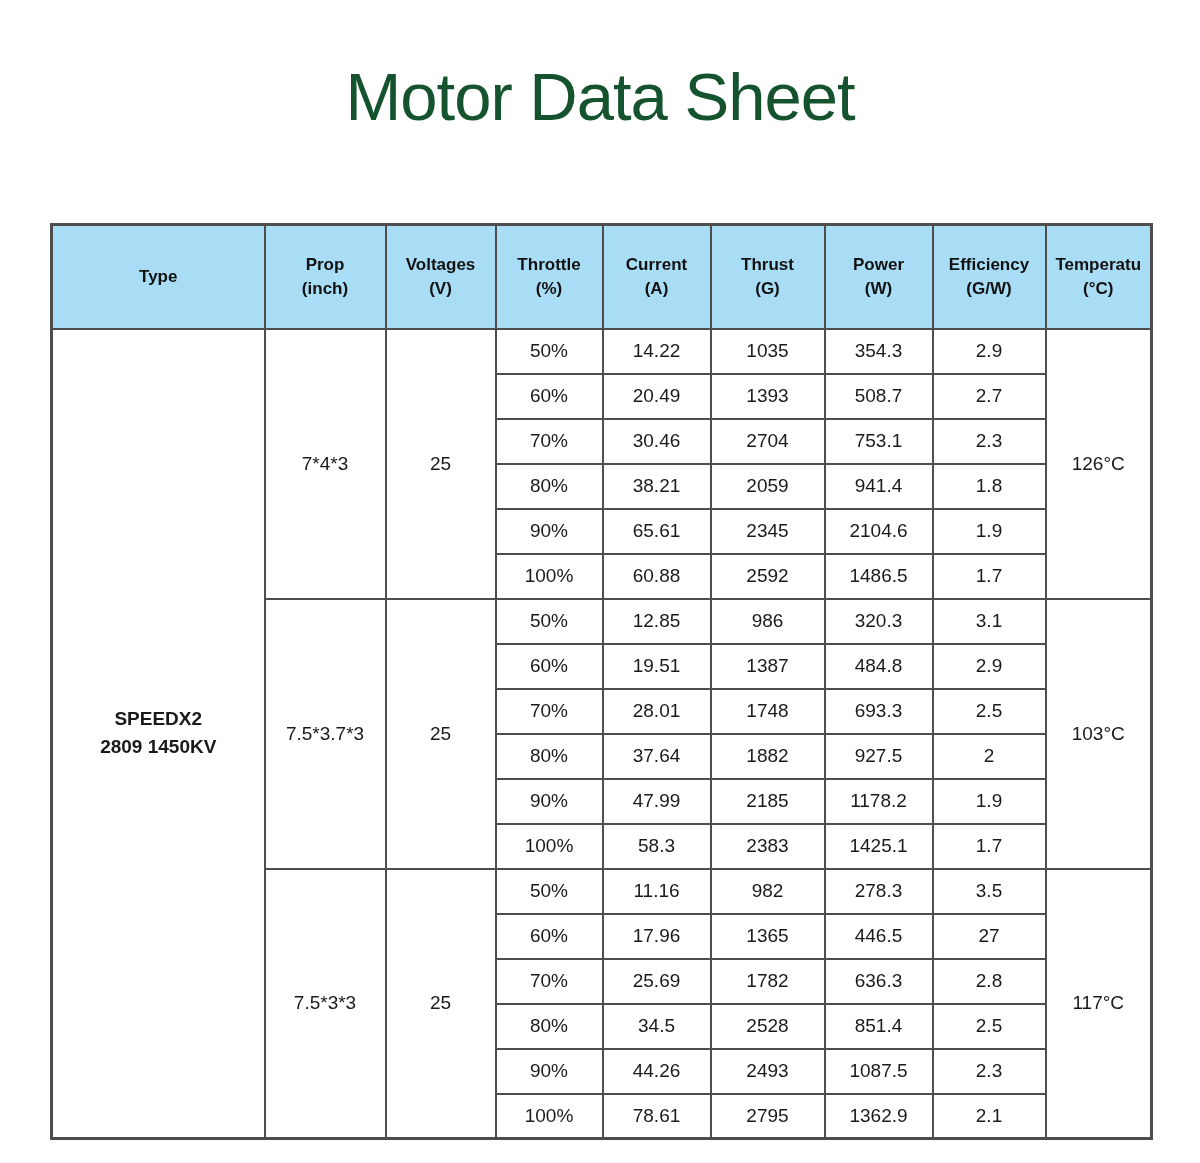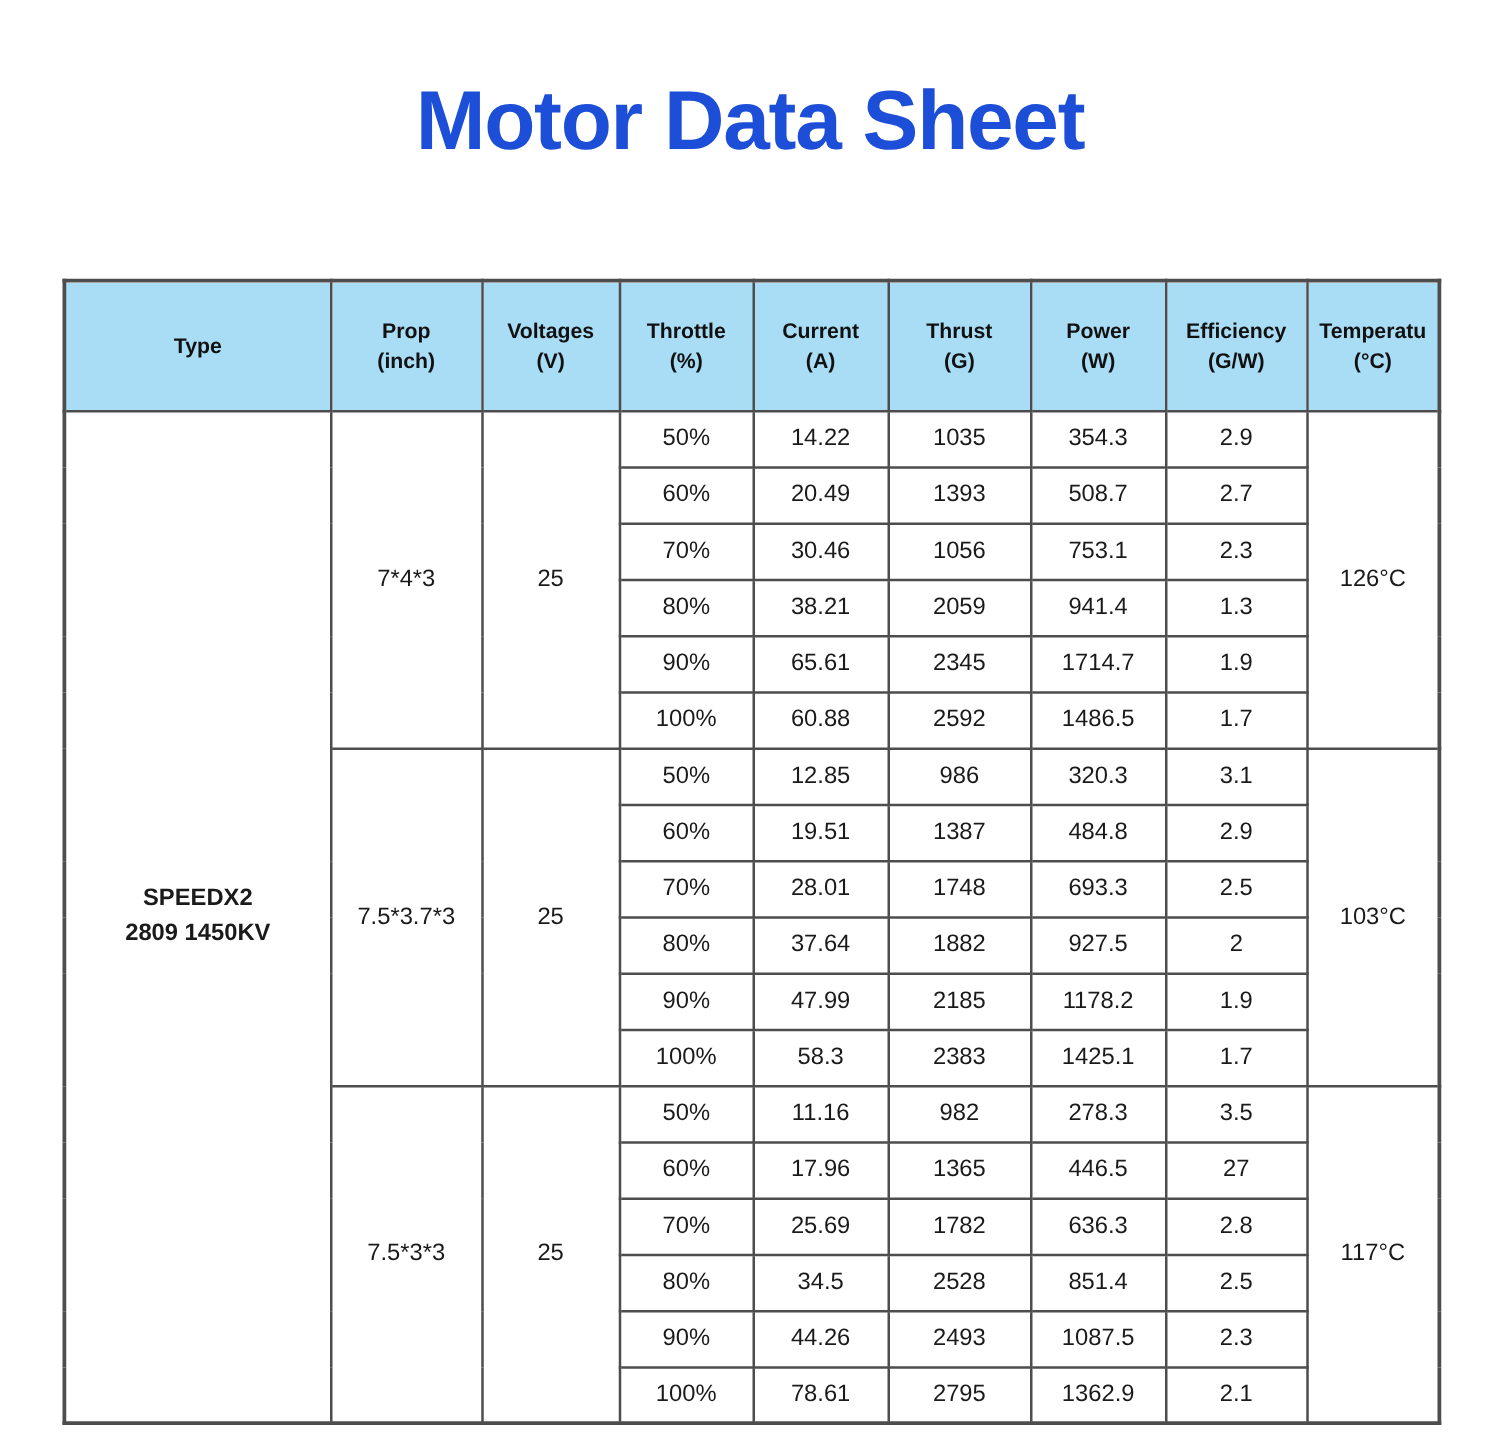--- a/index.html
+++ b/index.html
@@ -10,23 +10,23 @@
     height: 1163px;
     font-family: "Liberation Sans", sans-serif;
     color: #1a1a1a;
     overflow: hidden;
   }
   .page-title {
     margin: 58px 0 0 0;
     text-align: center;
     font-size: 67px;
     line-height: 1.15;
-    font-weight: 700;
+    font-weight: 400;
     letter-spacing: -1px;
-    color: #1d4ed8;
+    color: #14532d;
   }
   .table-wrap {
     margin: 88px 50px 0 50px;
   }
   table.motor-table {
     border-collapse: collapse;
     table-layout: fixed;
     width: 1100px;
     border: 3px solid #4d4d4d;
   }
@@ -129,36 +129,36 @@
         <tr>
           <td>60%</td>
           <td>20.49</td>
           <td>1393</td>
           <td>508.7</td>
           <td>2.7</td>
         </tr>
         <tr>
           <td>70%</td>
           <td>30.46</td>
-          <td>1056</td>
+          <td>2704</td>
           <td>753.1</td>
           <td>2.3</td>
         </tr>
         <tr>
           <td>80%</td>
           <td>38.21</td>
           <td>2059</td>
           <td>941.4</td>
-          <td>1.3</td>
+          <td>1.8</td>
         </tr>
         <tr>
           <td>90%</td>
           <td>65.61</td>
           <td>2345</td>
-          <td>1714.7</td>
+          <td>2104.6</td>
           <td>1.9</td>
         </tr>
         <tr>
           <td>100%</td>
           <td>60.88</td>
           <td>2592</td>
           <td>1486.5</td>
           <td>1.7</td>
         </tr>
         <tr>

